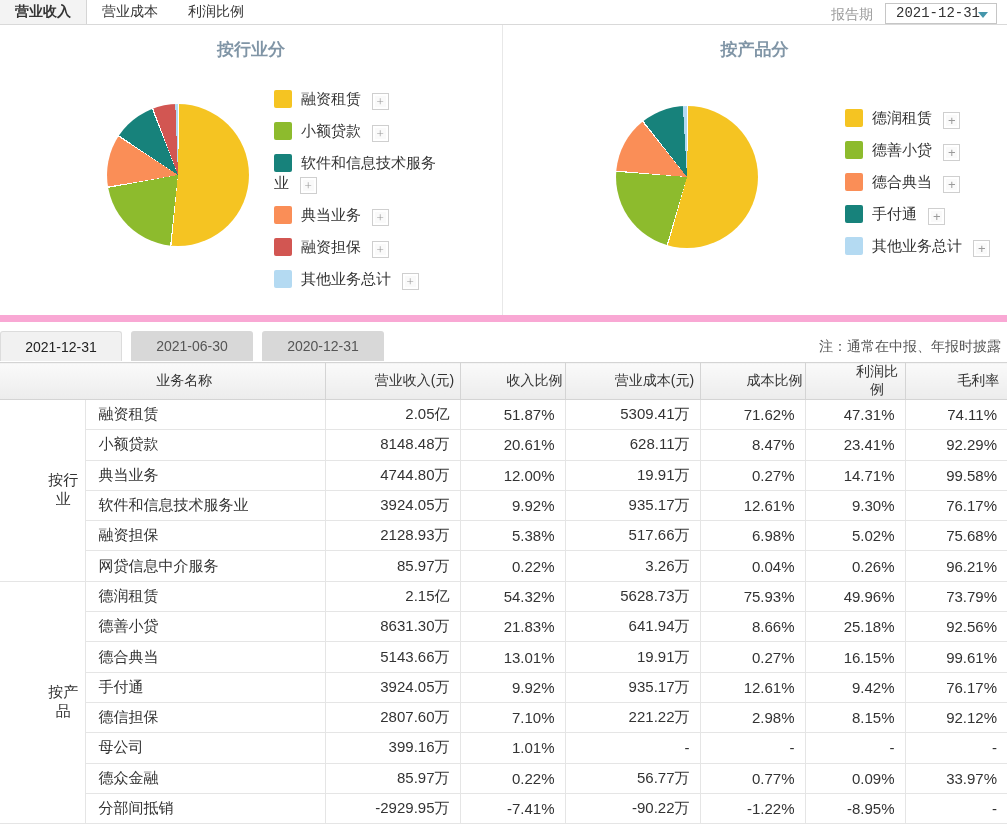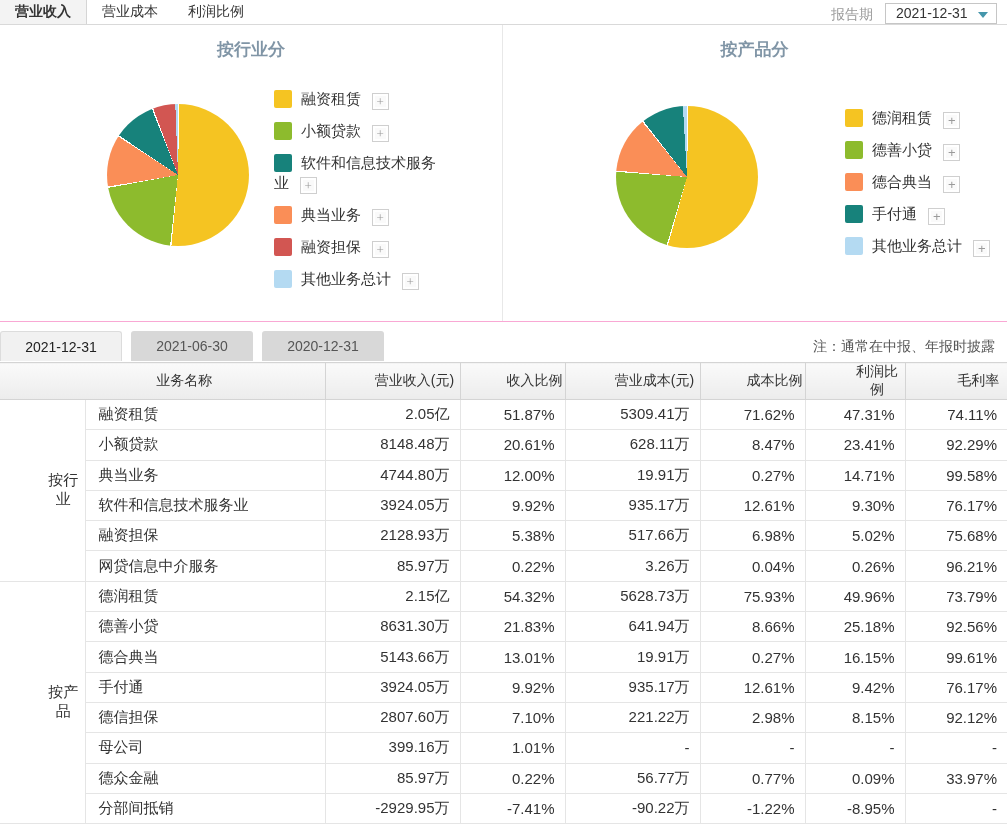--- a/index.html
+++ b/index.html
@@ -1,32 +1,32 @@
 <!DOCTYPE html>
 <html><head>
 <meta charset="utf-8">
 <style>
   * { margin:0; padding:0; box-sizing:border-box; }
   body { font-family:"Liberation Sans","DejaVu Sans",sans-serif; background:#fff; }
   .app { position:relative; width:1007px; height:833px; background:#fff; overflow:hidden; }
 
   
-  .topbar { display:flex; align-items:stretch; height:25px; border-bottom:1px solid #d9d9d9; background:#fff; }
+  .topbar { display:flex; align-items:stretch; height:25px; border-bottom:1px solid #d9d9d9; background:#fff;font-family:Liberation Mono, monospace; }
   .top-tab { display:flex; align-items:center; padding:0 15px; font-size:14px; color:#333; cursor:pointer; }
   .top-tab.active { background:#f3f3f3; border-right:1px solid #d5d5d5; font-weight:bold; }
   .topbar-right { margin-left:auto; display:flex; align-items:flex-end; padding-right:10px; }
   .report-label { color:#999; font-size:14px; margin-right:12px; }
   .select-box { position:relative; width:112px; height:21px; border:1px solid #c6c6c6; background:#fff;
                 font-size:14px; color:#333; line-height:19px; padding-left:10px; cursor:pointer; }
   .select-arrow { position:absolute; right:8px; top:8px; width:0; height:0;
                   border-left:5px solid transparent; border-right:5px solid transparent;
                   border-top:6px solid #4596ab; }
 
   
-  .charts-row { display:flex; height:297px; border-bottom:1px solid #f9a8d4; }
+  .charts-row { display:flex; height:297px; border-bottom:7px solid #f9a8d4; }
   .chart-panel { position:relative; width:503px; height:100%; }
   .chart-panel:first-child { border-right:1px solid #e8e8e8; }
   .chart-title { position:absolute; top:13px; left:0; width:100%; text-align:center;
                  color:#8095a6; font-size:17px; font-weight:bold; }
   .pie { position:absolute; width:142px; height:142px; border-radius:50%; }
   .panel-0 .pie { left:107px; top:79px; }
   .panel-1 .pie { left:113px; top:81px; }
   .legend { position:absolute; width:180px; }
   .panel-0 .legend { left:274px; top:64px;font-family:Liberation Serif, serif; }
   .panel-1 .legend { left:342px; top:83px; }
@@ -36,21 +36,21 @@
   .legend-add { display:inline-block; width:17px; height:17px; border:1px solid #cfcfcf; background:#fafafa;
                 box-shadow: inset 0 0 0 2px #fff; color:#9a9a9a; font-size:13px; line-height:15px;
                 text-align:center; vertical-align:-2px; margin-left:7px; cursor:pointer; }
 
   
   .period-row { display:flex; align-items:flex-end; height:40px; padding-bottom:1px; background:#fff; }
   .period-tab { width:122px; height:30px; margin-right:9px; border-radius:3px 3px 0 0;
                 background:#d8d8d8; color:#555; font-size:14px; display:flex;
                 align-items:center; justify-content:center; cursor:pointer; }
   .period-tab.active { background:#f1f1f1; color:#222; border:1px solid #dcdcdc; border-bottom:none; }
-  .note { margin-left:auto; padding-right:12px; color:#555; font-size:14px; line-height:30px; }
+  .note { margin-left:auto; padding-right:6px; color:#555; font-size:14px; line-height:30px; }
 
   
   table.biz-table { width:1007px; border-collapse:collapse; table-layout:fixed; }
   .biz-table th { height:30px; font-size:14px; font-weight:normal; color:#333;
                   background:linear-gradient(#fafafa,#ececec);
                   border:1px solid #d4d4d4; border-left:none; text-align:center;padding-left:44px; }
   .biz-table th:last-child { border-right:none; }
   .biz-table td { height:30.3px; font-size:15px; color:#333;
                   border-bottom:1px solid #e5e5e5; border-right:1px solid #e5e5e5; background:#fff; }
   .biz-table td:last-child { border-right:none;border-radius:8px; }

